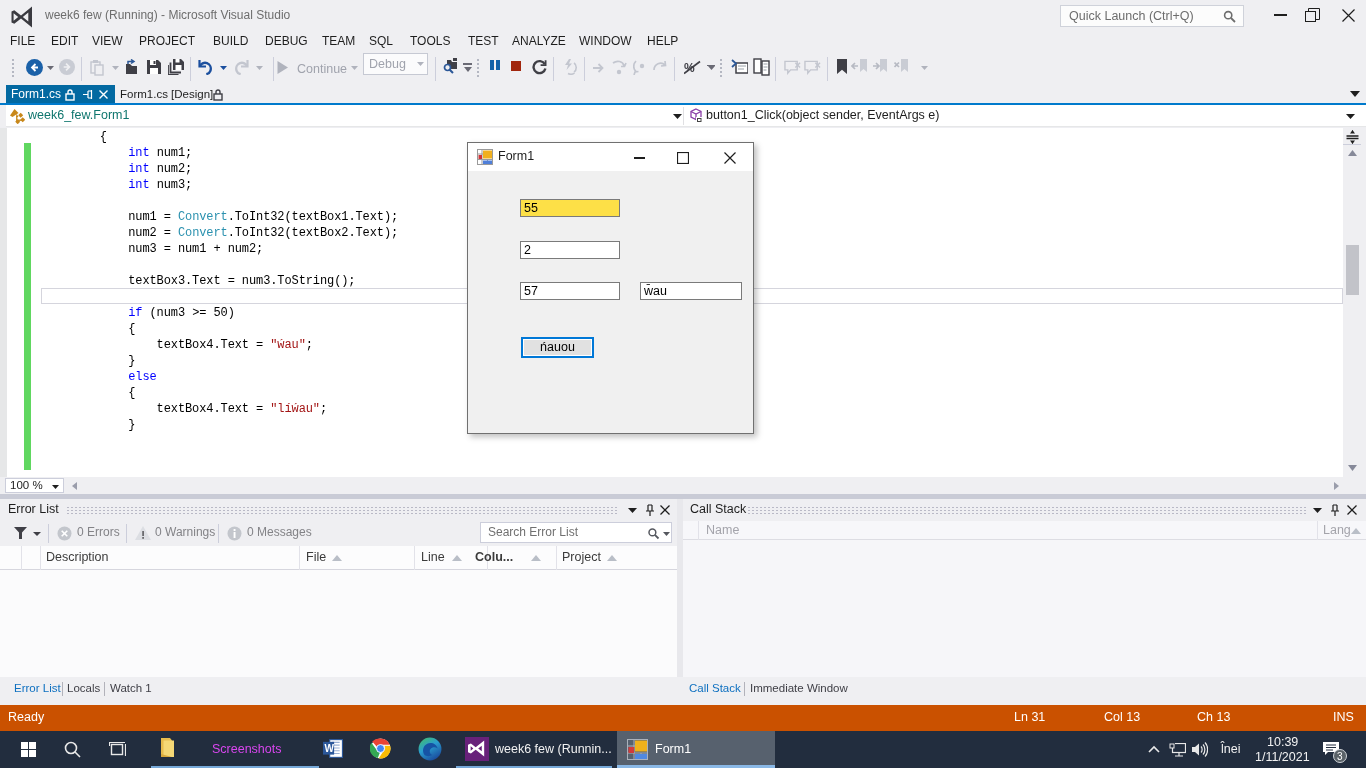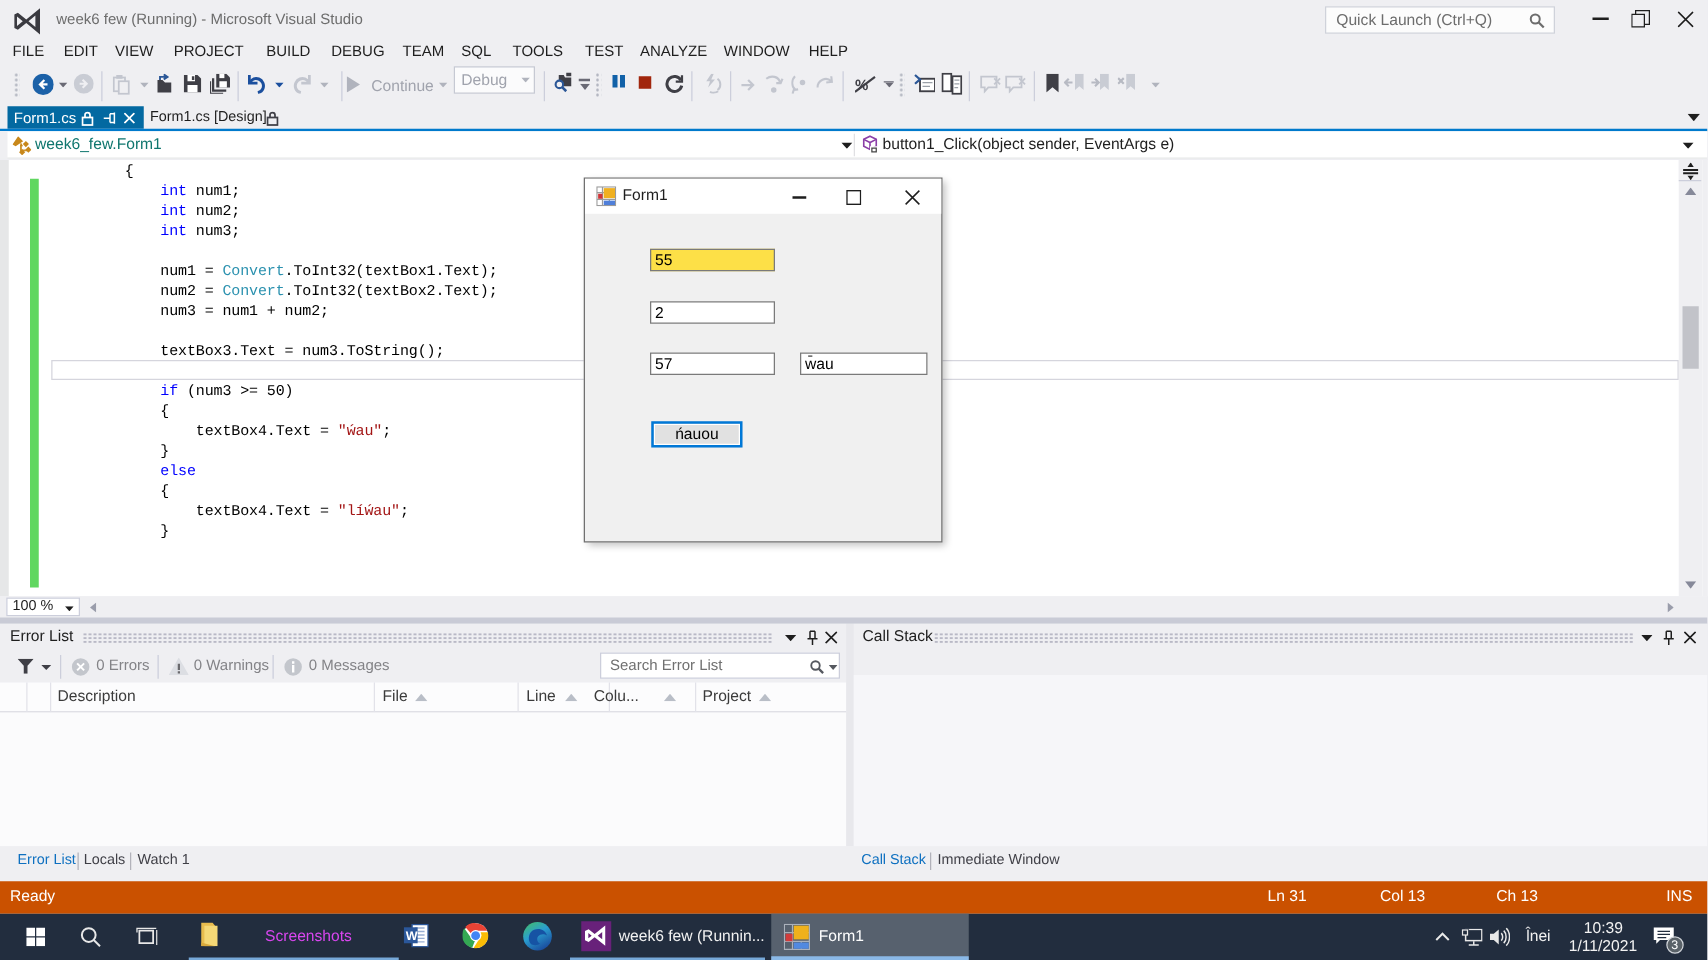--- a/index.html
+++ b/index.html
@@ -387,21 +387,21 @@
     <span class="abs txt" style="left:306px;top:4px;">File</span>
     <svg class="abs" style="left:332px;top:9px" width="10" height="6" viewBox="0 0 10 6">
         <path d="M5 0 L10 6 L0 6 Z" fill="#b9bec7"></path>
       </svg>
     <div class="abs" style="left:414px;top:0;width:1px;height:24px;background:#e2e2e9;"></div>
     <span class="abs txt" style="left:421px;top:4px;">Line</span>
     <svg class="abs" style="left:452px;top:9px" width="10" height="6" viewBox="0 0 10 6">
         <path d="M5 0 L10 6 L0 6 Z" fill="#b9bec7"></path>
       </svg>
     <div class="abs" style="left:487px;top:0;width:1px;height:24px;background:#e2e2e9;"></div>
-    <span class="abs txt" style="left:475px;top:4px;">Colu...</span>
+    <span class="abs txt" style="left:475px;top:4px;font-weight:bold;">Colu...</span>
     <svg class="abs" style="left:531px;top:9px" width="10" height="6" viewBox="0 0 10 6">
         <path d="M5 0 L10 6 L0 6 Z" fill="#b9bec7"></path>
       </svg>
     <div class="abs" style="left:556px;top:0;width:1px;height:24px;background:#e2e2e9;"></div>
     <span class="abs txt" style="left:562px;top:4px;">Project</span>
     <svg class="abs" style="left:607px;top:9px" width="10" height="6" viewBox="0 0 10 6">
         <path d="M5 0 L10 6 L0 6 Z" fill="#b9bec7"></path>
       </svg>
   </div>
   <div class="abs" style="left:0;top:71px;width:677px;height:107px;background:#fbfbfc;"></div>
@@ -414,20 +414,29 @@
     <span class="abs txt" style="left:7px;top:3px;font-size:12.5px;color:#1e1e1e;">Call Stack</span>
     <div class="abs" style="left:64px;top:7px;width:1240px;height:9px;background-image:radial-gradient(#b9b9c6 1px, transparent 1.1px);background-size:4px 3px;width:560px;"></div>
     <svg class="abs" style="left:630px;top:9px" width="9" height="5" viewBox="0 0 9 5">
         <path d="M0 0 L9 0 L4.5 5 Z" fill="#1e1e1e"></path>
       </svg>
     <svg class="abs" style="left:646px;top:5px" width="11" height="13" viewBox="0 0 11 13">
         <path d="M4 1 L8 1 M4 1 L4 7 M8 1 L8 7 M2 7 L10 7 M6 7 L6 12" stroke="#1e1e1e" stroke-width="1.2" fill="none"></path>
       </svg>
     <svg class="abs" style="left:664px;top:6px" width="10" height="10" viewBox="0 0 10 10">
         <path d="M0.5 0.5 L9.5 9.5 M9.5 0.5 L0.5 9.5" stroke="#1e1e1e" stroke-width="1.3"></path>
+      </svg>
+  </div>
+  <div class="abs" style="left:0;top:22px;width:683px;height:19px;background:#f7f7fa;border-bottom:1px solid #dddde3;">
+    <div class="abs" style="left:15px;top:0;width:1px;height:19px;background:#e2e2e9;"></div>
+    <span class="abs txt" style="left:23px;top:2px;font-size:12.5px;color:#a4a4ab;">Name</span>
+    <div class="abs" style="left:634px;top:0;width:1px;height:19px;background:#e2e2e9;"></div>
+    <span class="abs txt" style="left:640px;top:2px;font-size:12.5px;color:#a4a4ab;">Lang</span>
+    <svg class="abs" style="left:668px;top:7px" width="10" height="6" viewBox="0 0 10 6">
+        <path d="M5 0 L10 6 L0 6 Z" fill="#b9bec7"></path>
       </svg>
   </div>
   <div class="abs" style="left:0;top:41px;width:683px;height:137px;background:#f6f6f9;"></div>
 </div>
 
 <div class="abs" style="left:0;top:677px;width:1366px;height:28px;background:#efeff2;font-size:11.5px;">
   <span class="abs txt" style="left:14px;top:5px;color:#0e70c0;">Error List</span>
   <div class="abs" style="left:62px;top:5px;width:1px;height:14px;background:#b2b2ba;"></div>
   <span class="abs txt" style="left:67px;top:5px;color:#3f3f46;">Locals</span>
   <div class="abs" style="left:104px;top:5px;width:1px;height:14px;background:#b2b2ba;"></div>

